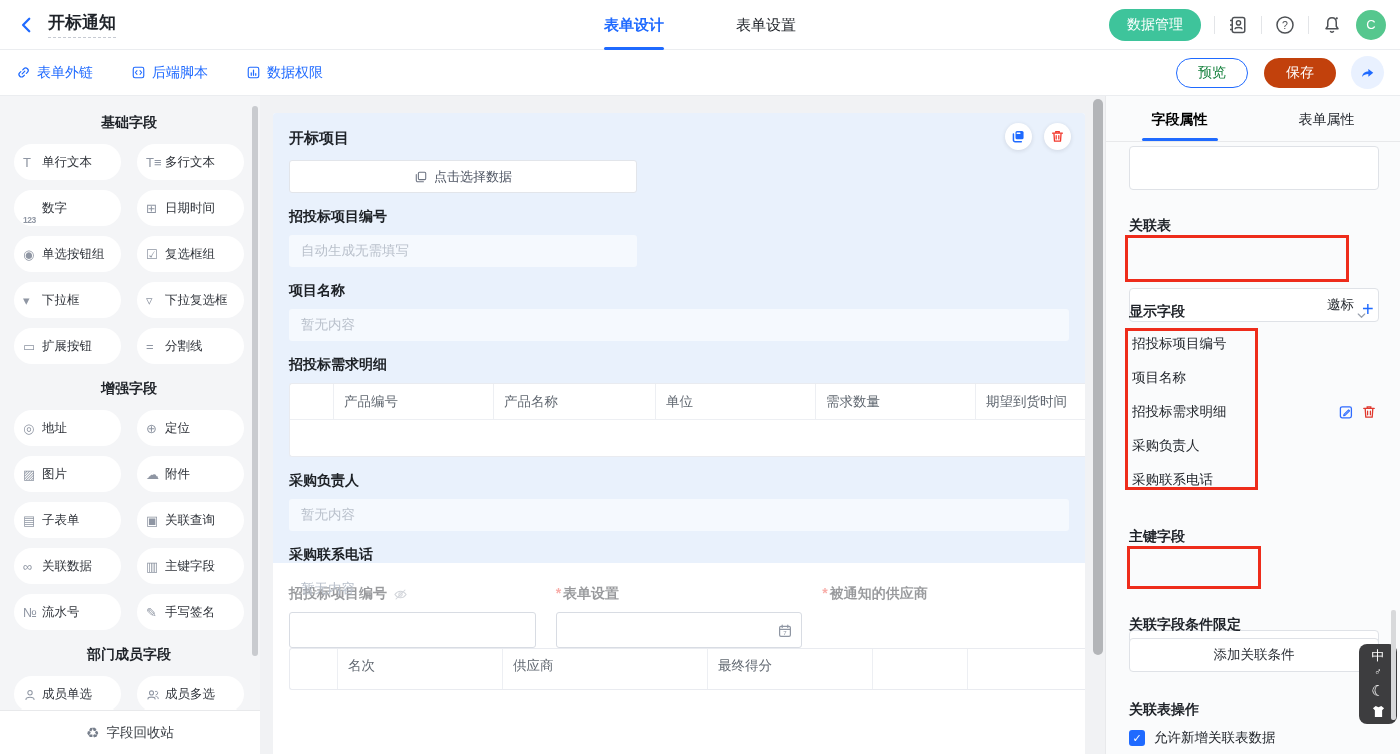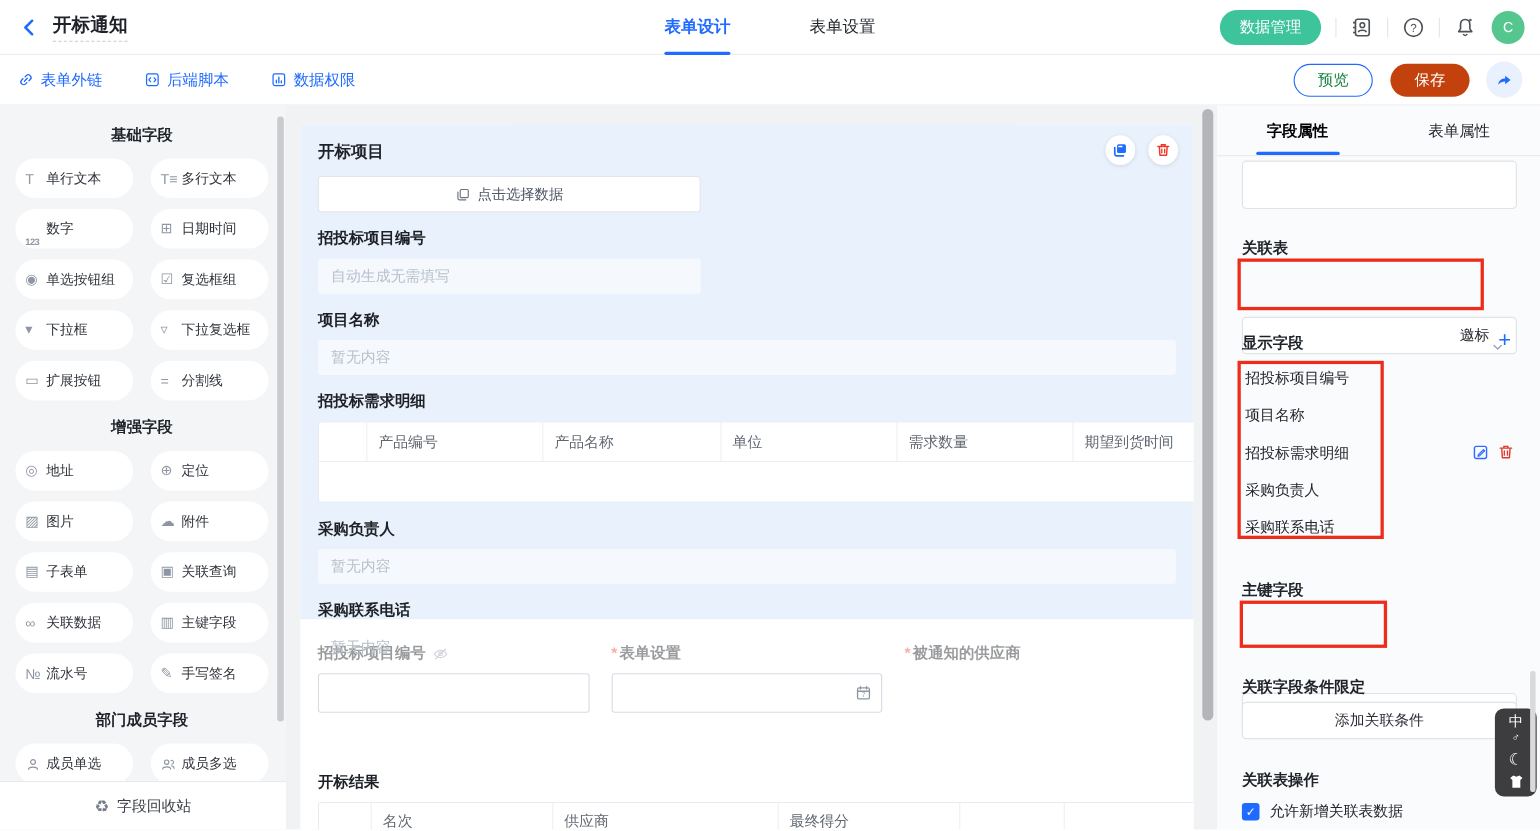--- a/index.html
+++ b/index.html
@@ -372,21 +372,20 @@
               </span>
             </div>
           </div>
           <div>
             <div class="f-label" style="margin-top:6px">
               <span><span class="req">*</span><span>被通知的供应商</span></span>
             </div>
           </div>
         </div>
 
-        <div class="f-label result-label">开标结果</div>
         <div class="sub-table">
           <div class="hrow" style="height:40px;border-bottom:none">
             <div class="hcell" style="width:48px;align-items:flex-start;padding-top:8px"></div>
             <div class="hcell" style="width:165px;align-items:flex-start;padding-top:8px">名次</div>
             <div class="hcell" style="width:205px;align-items:flex-start;padding-top:8px">供应商</div>
             <div class="hcell" style="width:165px;align-items:flex-start;padding-top:8px">最终得分</div>
             <div class="hcell" style="width:95px;align-items:flex-start;padding-top:8px"></div>
             <div class="hcell" style="flex:1;border-right:none"></div>
           </div>
         </div>

